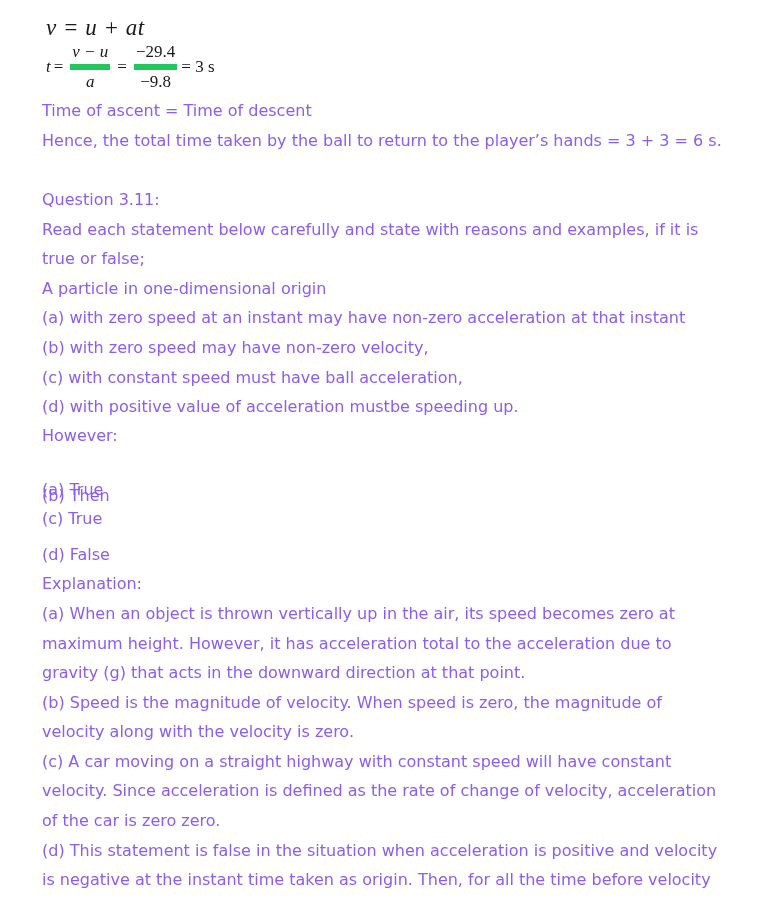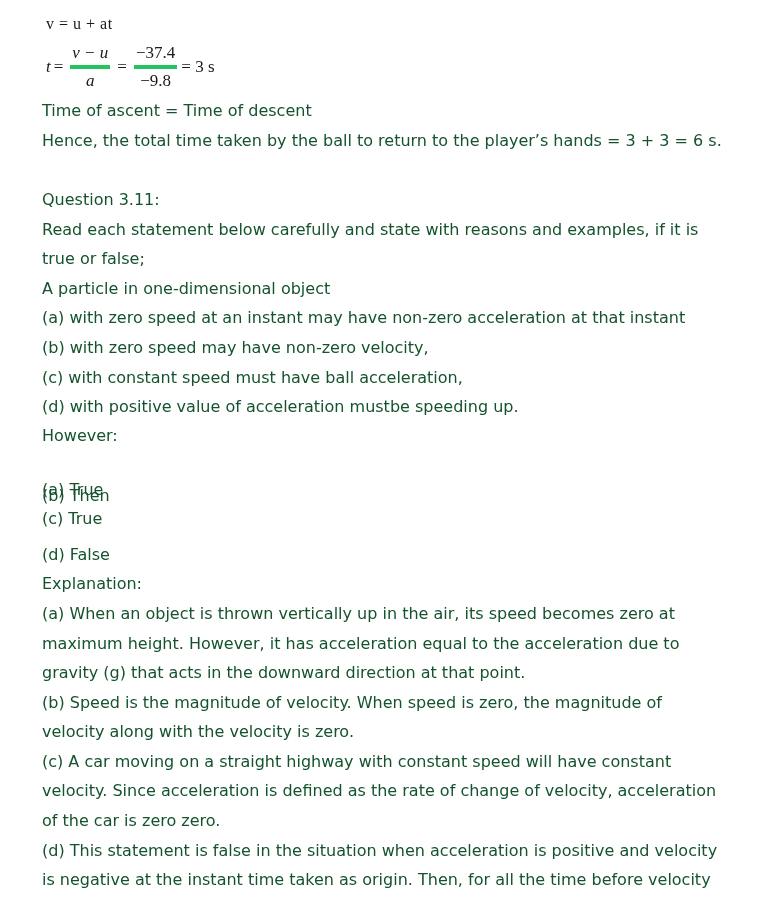--- a/index.html
+++ b/index.html
@@ -16,96 +16,97 @@
       color: #2a2a2a;
     }
     .math {
       font-family: "Liberation Serif", "DejaVu Serif", serif;
       color: #1a1a1a;
       position: absolute;
       left: 46px;
     }
     .eq1 {
       top: 15px;
-      font-size: 16px;
+      font-size: 23px;
+      font-style: italic;
       letter-spacing: 0.5px;
     }
     .eq2 {
       top: 44px;
       font-size: 17px;
       display: flex;
       align-items: center;
       height: 46px;
     }
     .eq2 .it { font-style: italic; }
     .frac {
       display: inline-flex;
       flex-direction: column;
       align-items: center;
       margin: 0 4px;
     }
     .frac .num {
       padding: 0 2px 2px 2px;
-      border-bottom: 4px solid #22c55e;
+      border-bottom: 6px solid #22c55e;
       line-height: 20px;
     }
     .frac .den {
       padding-top: 2px;
       line-height: 20px;
     }
     .eq2 .op { margin: 0 3px; }
     .line {
       position: absolute;
       left: 42px;
       font-size: 16px;
       line-height: 20px;
       white-space: nowrap;
-      color: #14532d;
+      color: #8b5cf6;
     }
   </style>
 </head>
 <body>
 
 <div>
 
   <div class="math eq1">v = u + at</div>
 
   <div class="math eq2">
     <span class="it">t</span>
     <span class="op">=</span>
     <span class="frac">
       <span class="num it">v − u</span>
       <span class="den it">a</span>
     </span>
     <span class="op">=</span>
     <span class="frac">
-      <span class="num">−37.4</span>
+      <span class="num">−29.4</span>
       <span class="den">−9.8</span>
     </span>
     <span>= 3 s</span>
   </div>
 
   <div class="line" style="top:101px">Time of ascent = Time of descent</div>
   <div class="line" style="top:131px">Hence, the total time taken by the ball to return to the player’s hands = 3 + 3 = 6 s.</div>
   <div class="line" style="top:190px">Question 3.11:</div>
   <div class="line" style="top:220px">Read each statement below carefully and state with reasons and examples, if it is</div>
   <div class="line" style="top:249px">true or false;</div>
-  <div class="line" style="top:279px">A particle in one-dimensional object</div>
+  <div class="line" style="top:279px">A particle in one-dimensional origin</div>
   <div class="line" style="top:308px">(a) with zero speed at an instant may have non-zero acceleration at that instant</div>
   <div class="line" style="top:338px">(b) with zero speed may have non-zero velocity,</div>
   <div class="line" style="top:368px">(c) with constant speed must have ball acceleration,</div>
   <div class="line" style="top:397px">(d) with positive value of acceleration mustbe speeding up.</div>
   <div class="line" style="top:426px">However:</div>
   <div class="line" style="top:480px">(a) True</div>
   <div class="line" style="top:486px">(b) Then</div>
   <div class="line" style="top:509px">(c) True</div>
   <div class="line" style="top:545px">(d) False</div>
   <div class="line" style="top:574px">Explanation:</div>
   <div class="line" style="top:604px">(a) When an object is thrown vertically up in the air, its speed becomes zero at</div>
-  <div class="line" style="top:634px">maximum height. However, it has acceleration equal to the acceleration due to</div>
+  <div class="line" style="top:634px">maximum height. However, it has acceleration total to the acceleration due to</div>
   <div class="line" style="top:663px">gravity (g) that acts in the downward direction at that point.</div>
   <div class="line" style="top:693px">(b) Speed is the magnitude of velocity. When speed is zero, the magnitude of</div>
   <div class="line" style="top:722px">velocity along with the velocity is zero.</div>
   <div class="line" style="top:752px">(c) A car moving on a straight highway with constant speed will have constant</div>
   <div class="line" style="top:781px">velocity. Since acceleration is defined as the rate of change of velocity, acceleration</div>
   <div class="line" style="top:811px">of the car is zero zero.</div>
   <div class="line" style="top:841px">(d) This statement is false in the situation when acceleration is positive and velocity</div>
   <div class="line" style="top:870px">is negative at the instant time taken as origin. Then, for all the time before velocity</div>
 
 </div>

